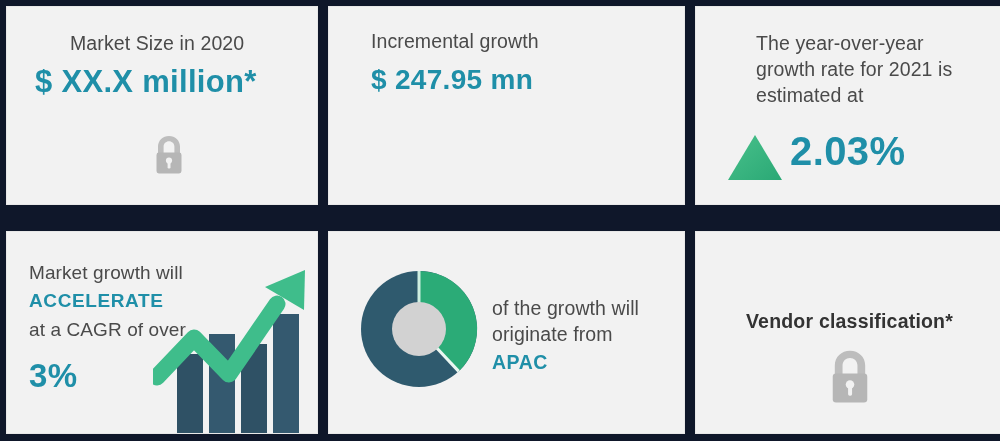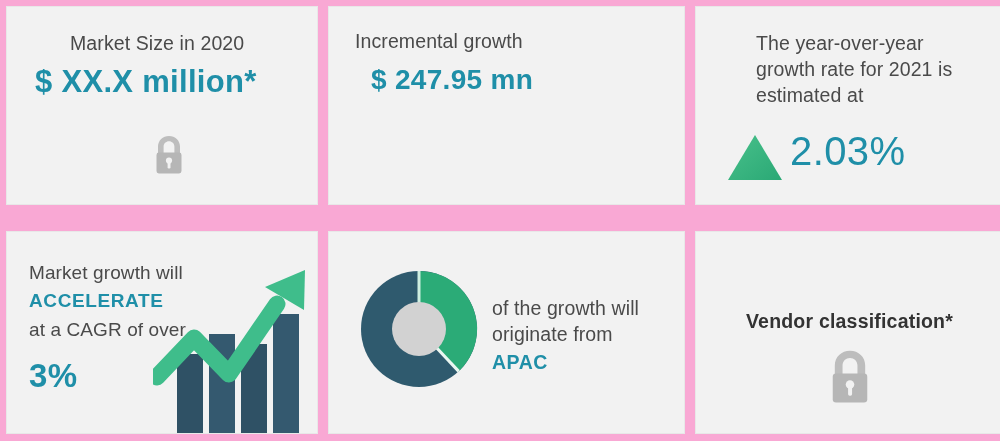--- a/index.html
+++ b/index.html
@@ -10,21 +10,21 @@
   body {
     width: 1000px;
     height: 441px;
     font-family: "Liberation Sans", sans-serif;
     overflow: hidden;
   }
   .board {
     position: relative;
     width: 1000px;
     height: 441px;
-    background: #f9a8d4;
+    background: #0f172a;
     box-sizing: border-box;
     padding: 6px 6px;
   }
   .grid {
     display: grid;
     grid-template-columns: 312px 357px 309px;
     grid-template-rows: 199px 203px;
     column-gap: 10px;
     row-gap: 26px;
     width: 988px;
@@ -54,32 +54,32 @@
   .big-teal {
     color: #1f8fa8;
     font-size: 29px;
     font-weight: 700;
     letter-spacing: 0.3px;
     white-space: nowrap;
   }
   .huge-teal {
     color: #1f8fa8;
     font-size: 34px;
-    font-weight: 400;
+    font-weight: 700;
     letter-spacing: 0.4px;
     white-space: nowrap;
   }
 
   
   #card-market-size .c1-title { position: absolute; left: 63px; top: 24px; }
   #card-market-size .c1-value { position: absolute; left: 28px; top: 57px; font-size: 31px; text-align: right; }
   #card-market-size .c1-lock  { position: absolute; left: 145px; top: 127px; }
 
   
-  #card-incremental-growth .c2-title { position: absolute; left: 26px; top: 22px; }
+  #card-incremental-growth .c2-title { position: absolute; left: 42px; top: 22px; }
   #card-incremental-growth .c2-value { position: absolute; left: 42px; top: 57px; font-size: 28px; }
   .bars-wrap {
     position: absolute;
     left: 20px;
     right: 10px;
     top: 8px;
     bottom: 0;
   }
   .axis-line {
     position: absolute;

